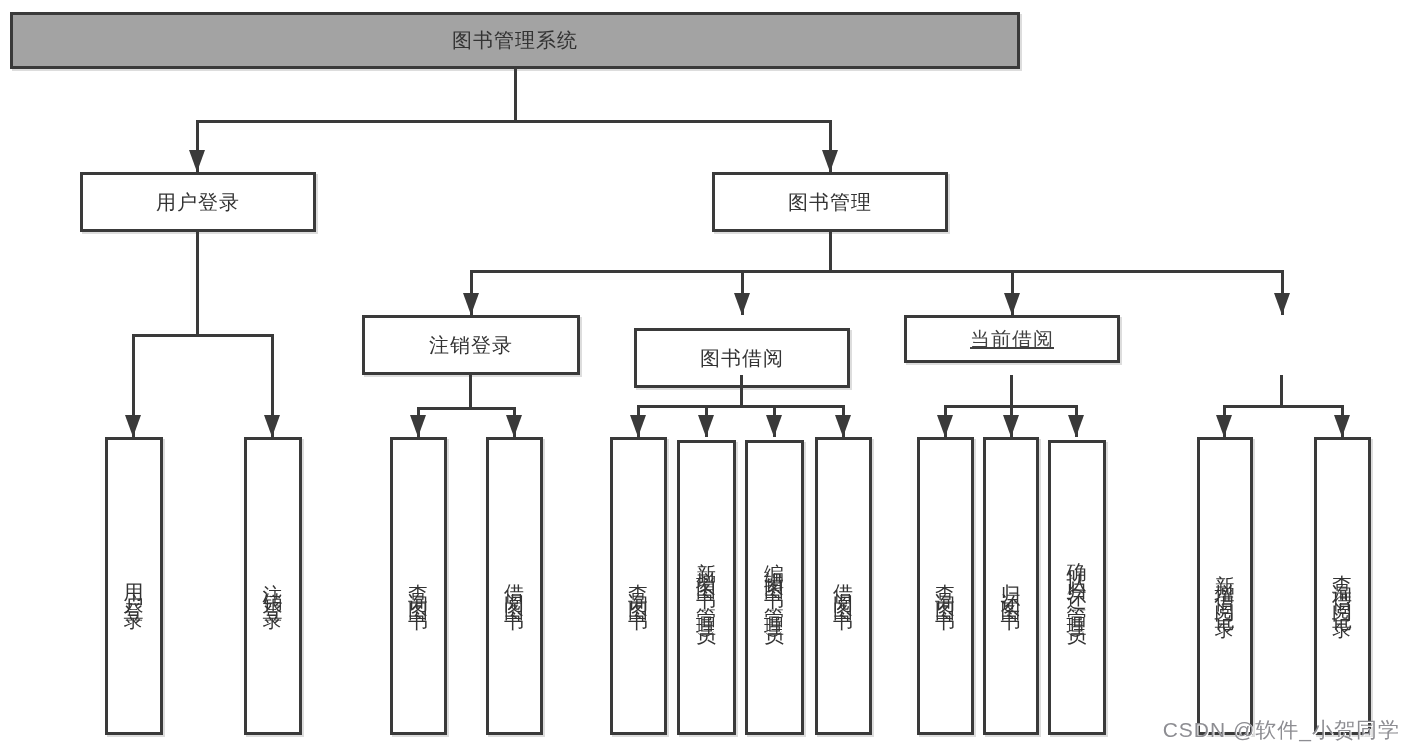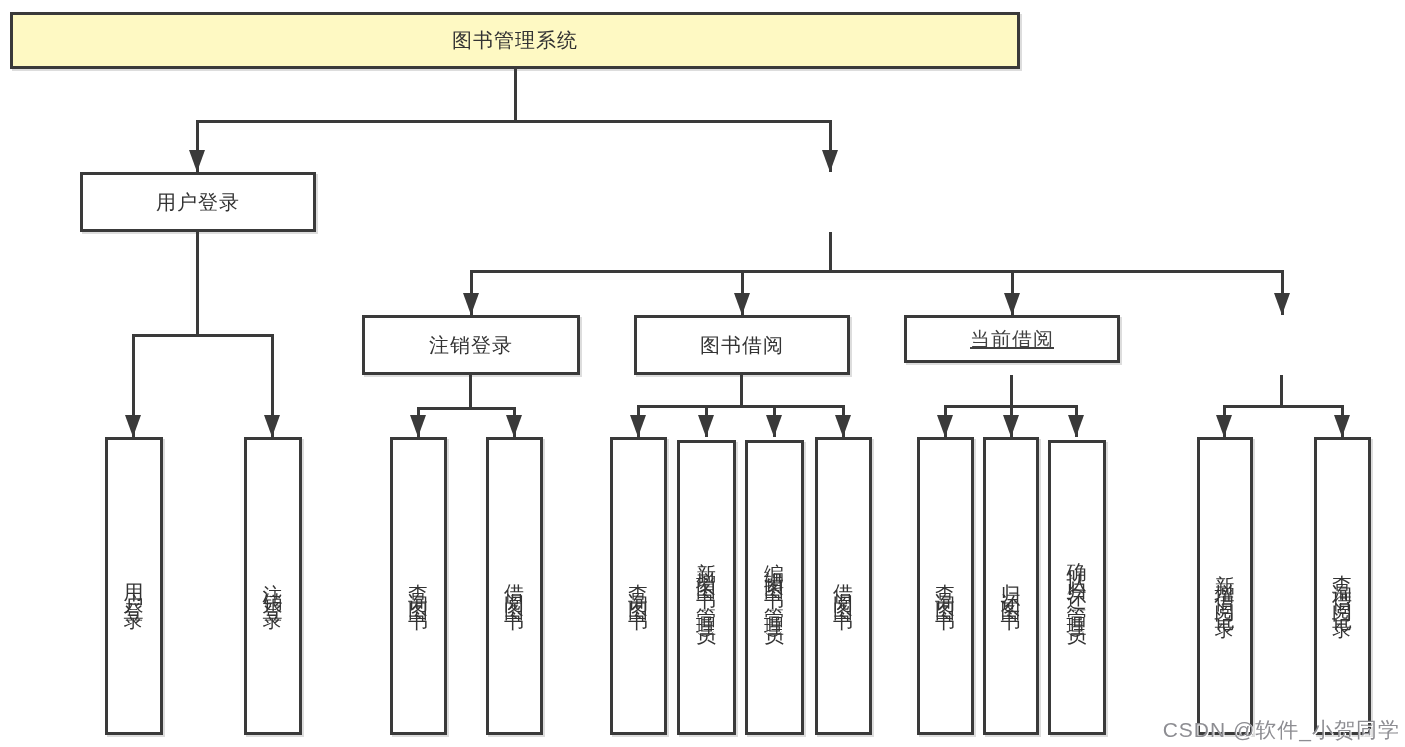--- a/index.html
+++ b/index.html
@@ -50,51 +50,52 @@
     text-shadow:1px 1px 0 #ffffff;
     letter-spacing:1px;
     white-space:nowrap;
   }
 </style>
 </head>
 <body>
 
 <div id="stage" style="background: rgb(255, 255, 255);">
 
-  <div class="box" style="left: 10px; top: 12px; width: 1010px; height: 57px; border-color: rgb(58, 58, 58); color: rgb(51, 51, 51); background: #fef9c3;">图书管理系统</div>
+  <div class="box" style="left: 10px; top: 12px; width: 1010px; height: 57px; border-color: rgb(58, 58, 58); color: rgb(51, 51, 51); background: #a3a3a3;">图书管理系统</div>
 
   <div class="vline" style="left: 514px; top: 69px; height: 52px; background: rgb(58, 58, 58);"></div>
   <div class="hline" style="left: 196px; top: 120px; width: 636px; background: rgb(58, 58, 58);"></div>
   <div class="vline" style="left: 196px; top: 120px; height: 52px; background: rgb(58, 58, 58);"></div>
   <div class="arrow" style="left: 189px; top: 150px; border-top-color: rgb(58, 58, 58);"></div>
   <div class="vline" style="left: 829px; top: 120px; height: 52px; background: rgb(58, 58, 58);"></div>
   <div class="arrow" style="left: 822px; top: 150px; border-top-color: rgb(58, 58, 58);"></div>
 
   <div class="box" style="left: 80px; top: 172px; width: 236px; height: 60px; border-color: rgb(58, 58, 58); color: rgb(51, 51, 51); background: rgb(255, 255, 255);">用户登录</div>
+  <div class="box" style="left: 712px; top: 172px; width: 236px; height: 60px; border-color: rgb(58, 58, 58); color: rgb(51, 51, 51); background: rgb(255, 255, 255);">图书管理</div>
 
   <div class="vline" style="left: 196px; top: 232px; height: 104px; background: rgb(58, 58, 58);"></div>
   <div class="hline" style="left: 132px; top: 334px; width: 142px; background: rgb(58, 58, 58);"></div>
   <div class="vline" style="left: 132px; top: 334px; height: 103px; background: rgb(58, 58, 58);"></div>
   <div class="arrow" style="left: 125px; top: 415px; border-top-color: rgb(58, 58, 58);"></div>
   <div class="vline" style="left: 271px; top: 334px; height: 103px; background: rgb(58, 58, 58);"></div>
   <div class="arrow" style="left: 264px; top: 415px; border-top-color: rgb(58, 58, 58);"></div>
 
   <div class="vline" style="left: 829px; top: 232px; height: 40px; background: rgb(58, 58, 58);"></div>
   <div class="hline" style="left: 470px; top: 270px; width: 813px; background: rgb(58, 58, 58);"></div>
   <div class="vline" style="left: 470px; top: 270px; height: 45px; background: rgb(58, 58, 58);"></div>
   <div class="arrow" style="left: 463px; top: 293px; border-top-color: rgb(58, 58, 58);"></div>
   <div class="vline" style="left: 741px; top: 270px; height: 45px; background: rgb(58, 58, 58);"></div>
   <div class="arrow" style="left: 734px; top: 293px; border-top-color: rgb(58, 58, 58);"></div>
   <div class="vline" style="left: 1011px; top: 270px; height: 45px; background: rgb(58, 58, 58);"></div>
   <div class="arrow" style="left: 1004px; top: 293px; border-top-color: rgb(58, 58, 58);"></div>
   <div class="vline" style="left: 1281px; top: 270px; height: 45px; background: rgb(58, 58, 58);"></div>
   <div class="arrow" style="left: 1274px; top: 293px; border-top-color: rgb(58, 58, 58);"></div>
 
   <div class="box" style="left: 362px; top: 315px; width: 218px; height: 60px; border-color: rgb(58, 58, 58); color: rgb(51, 51, 51); background: rgb(255, 255, 255);">注销登录</div>
-  <div class="box" style="left: 634px; top: 315px; width: 216px; height: 60px; border-color: rgb(58, 58, 58); color: rgb(51, 51, 51); background: rgb(255, 255, 255);">图书借阅</div>
+  <div class="box" style="left: 634px; top: 328px; width: 216px; height: 60px; border-color: rgb(58, 58, 58); color: rgb(51, 51, 51); background: rgb(255, 255, 255);">图书借阅</div>
   <div class="box" style="left: 904px; top: 315px; width: 216px; height: 48px; border-color: rgb(58, 58, 58); color: #404040; background: rgb(255, 255, 255); text-decoration: underline;">当前借阅</div>
 
   <div class="vline" style="left: 469px; top: 375px; height: 34px; background: rgb(58, 58, 58);"></div>
   <div class="hline" style="left: 417px; top: 407px; width: 99px; background: rgb(58, 58, 58);"></div>
   <div class="vline" style="left: 417px; top: 407px; height: 30px; background: rgb(58, 58, 58);"></div>
   <div class="arrow" style="left: 410px; top: 415px; border-top-color: rgb(58, 58, 58);"></div>
   <div class="vline" style="left: 513px; top: 407px; height: 30px; background: rgb(58, 58, 58);"></div>
   <div class="arrow" style="left: 506px; top: 415px; border-top-color: rgb(58, 58, 58);"></div>
 
   <div class="vline" style="left: 740px; top: 375px; height: 32px; background: rgb(58, 58, 58);"></div>

